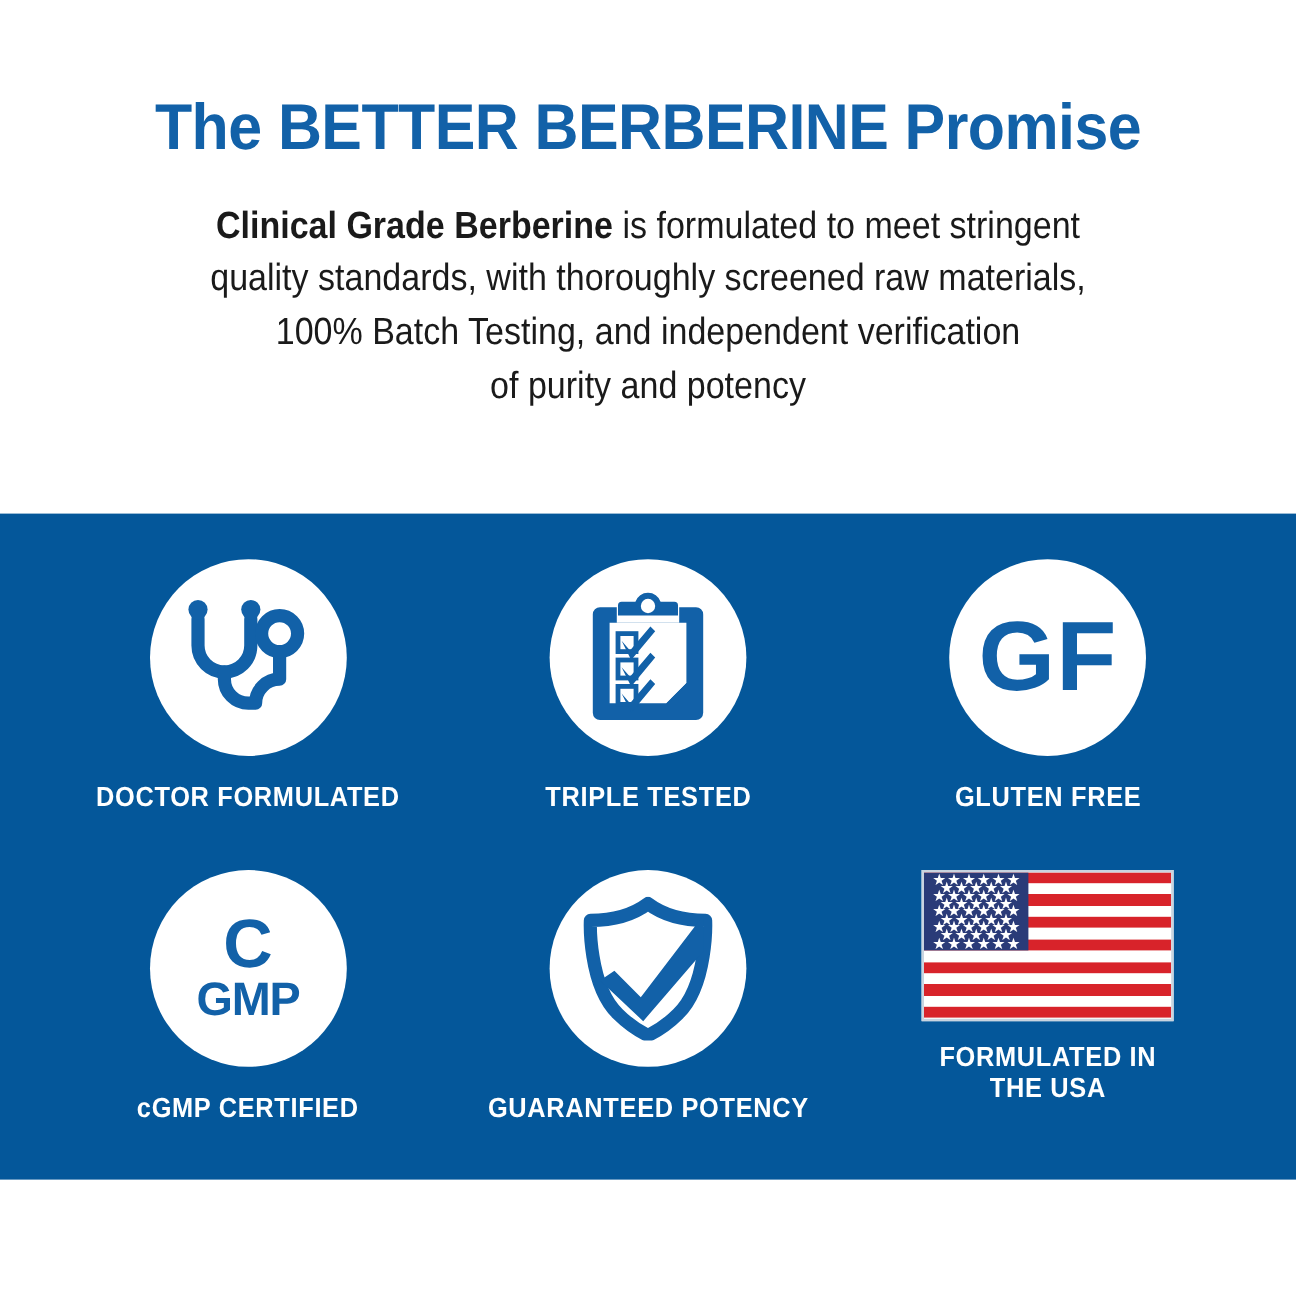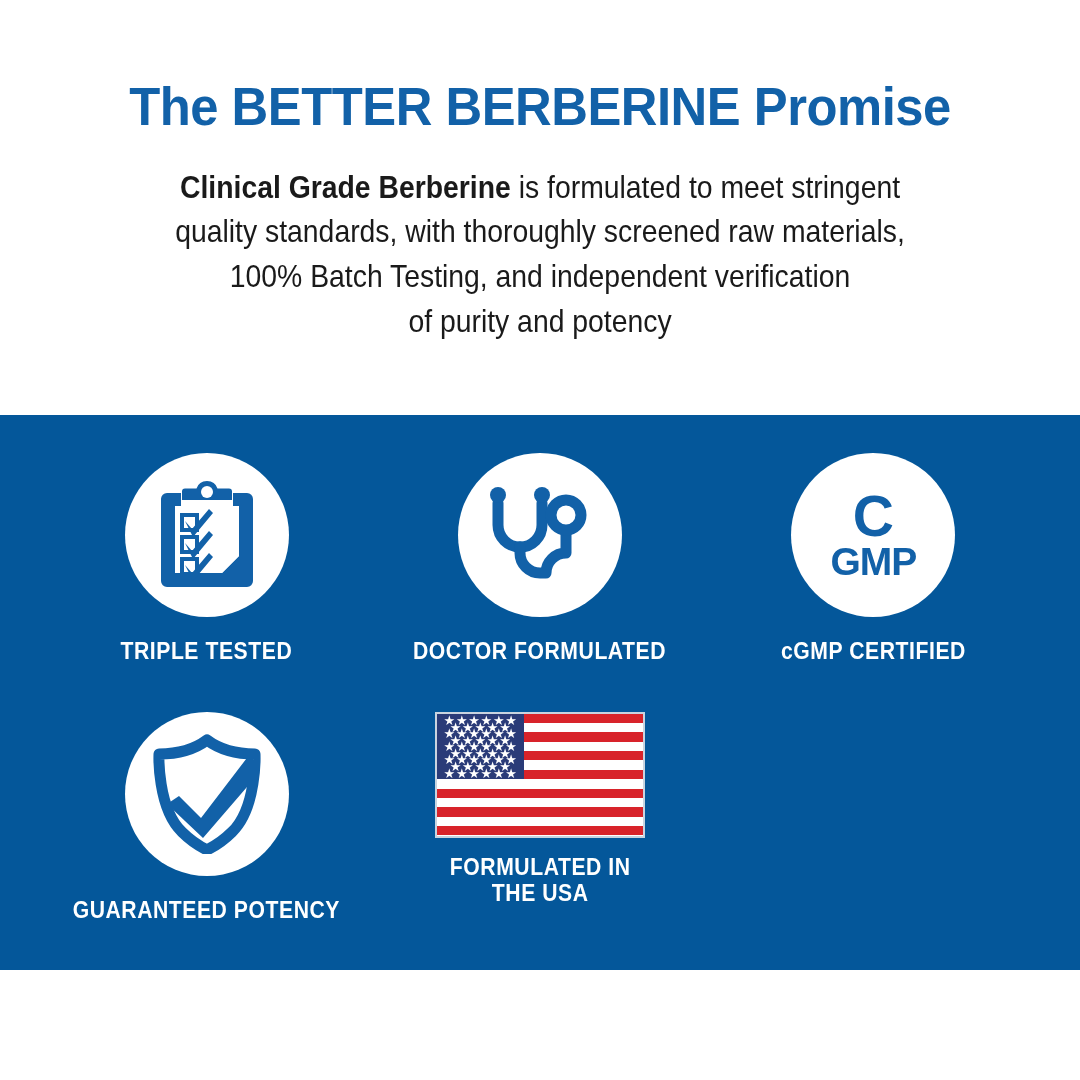--- a/index.html
+++ b/index.html
@@ -12,20 +12,21 @@
     overflow: hidden;
   }
 
   #page {
     position: relative;
     width: 1080px;
     height: 1080px;
     background: #ffffff;
     display: flex;
     flex-direction: column;
+    gap: 13px;
   }
 
   
   .header-area {
     height: 415px;
     background: #ffffff;
     padding-top: 78px;
     text-align: center;
   }
 
@@ -175,20 +176,45 @@
       <span class="ln">of purity and potency</span>
     </div>
   </div>
 
   <div class="badge-panel">
     <div class="badge-grid">
 
       <div class="badge">
         <div class="badge-circle">
           <span>
+            <svg width="116" height="116" viewBox="0 0 116 116">
+              <g fill="none" stroke="#1261A8" stroke-width="11" stroke-linecap="round" stroke-linejoin="round">
+
+                <path d="M16 26 v22 a22 22 0 0 0 22 22"></path>
+
+                <path d="M60 26 v22 a22 22 0 0 1 -22 22"></path>
+
+                <path d="M38 70 v6 a20 20 0 0 0 20 20 h6 a20 20 0 0 1 20 -20 v-22"></path>
+              </g>
+
+              <g fill="#1261A8">
+                <path d="M16 26 a8 8 0 0 1 -8 -8 a8 8 0 0 1 16 0 a8 8 0 0 1 -8 8z"></path>
+                <path d="M60 26 a8 8 0 0 1 -8 -8 a8 8 0 0 1 16 0 a8 8 0 0 1 -8 8z"></path>
+              </g>
+
+              <circle cx="84" cy="38" r="15" fill="none" stroke="#1261A8" stroke-width="11"></circle>
+            </svg>
+          </span>
+        </div>
+        <div class="badge-label">DOCTOR FORMULATED</div>
+      </div>
+
+      <div class="badge">
+        <div class="badge-circle">
+          <span>
             <svg width="104" height="112" viewBox="0 0 104 112">
               <g fill="#1261A8">
 
                 <path d="M52 2 a11 11 0 0 0 -10.5 7.5 L30 9.5 a3 3 0 0 0 -3 3 L27 21 L77 21 L77 12.5 a3 3 0 0 0 -3 -3 L62.5 9.5 A11 11 0 0 0 52 2 Z"></path>
                 <circle cx="52" cy="13" r="6" fill="#ffffff"></circle>
 
                 <path d="M12 14 h14 v13 h52 V14 h14 a6 6 0 0 1 6 6 v82 a6 6 0 0 1 -6 6 H12 a6 6 0 0 1 -6 -6 V20 a6 6 0 0 1 6 -6 Z"></path>
 
                 <path d="M20 27 h64 v50 l-17 17 H20 Z" fill="#ffffff"></path>
                 <path d="M84 77 l-17 17 v-12 a5 5 0 0 1 5 -5 Z" fill="#ffffff"></path>
@@ -203,43 +229,24 @@
                 <path d="M30 86 l7 8 L54 74 l4 4 L38 102 Z" fill="#1261A8"></path>
               </g>
             </svg>
           </span>
         </div>
         <div class="badge-label">TRIPLE TESTED</div>
       </div>
 
       <div class="badge">
         <div class="badge-circle">
-          <span>
-            <svg width="116" height="116" viewBox="0 0 116 116">
-              <g fill="none" stroke="#1261A8" stroke-width="11" stroke-linecap="round" stroke-linejoin="round">
-
-                <path d="M16 26 v22 a22 22 0 0 0 22 22"></path>
-
-                <path d="M60 26 v22 a22 22 0 0 1 -22 22"></path>
-
-                <path d="M38 70 v6 a20 20 0 0 0 20 20 h6 a20 20 0 0 1 20 -20 v-22"></path>
-              </g>
-
-              <g fill="#1261A8">
-                <path d="M16 26 a8 8 0 0 1 -8 -8 a8 8 0 0 1 16 0 a8 8 0 0 1 -8 8z"></path>
-                <path d="M60 26 a8 8 0 0 1 -8 -8 a8 8 0 0 1 16 0 a8 8 0 0 1 -8 8z"></path>
-              </g>
-
-              <circle cx="84" cy="38" r="15" fill="none" stroke="#1261A8" stroke-width="11"></circle>
-            </svg>
-          </span>
-        </div>
-        <div class="badge-label">DOCTOR FORMULATED</div>
-      </div>
-
+          <span class="gf-text">GF</span>
+        </div>
+        <div class="badge-label">GLUTEN FREE</div>
+      </div>
 
       <div class="badge">
         <div class="badge-circle">
           <span class="cgmp-wrap">
             <span class="cgmp-c">C</span>
             <span class="cgmp-gmp">GMP</span>
           </span>
         </div>
         <div class="badge-label">cGMP CERTIFIED</div>
       </div>

